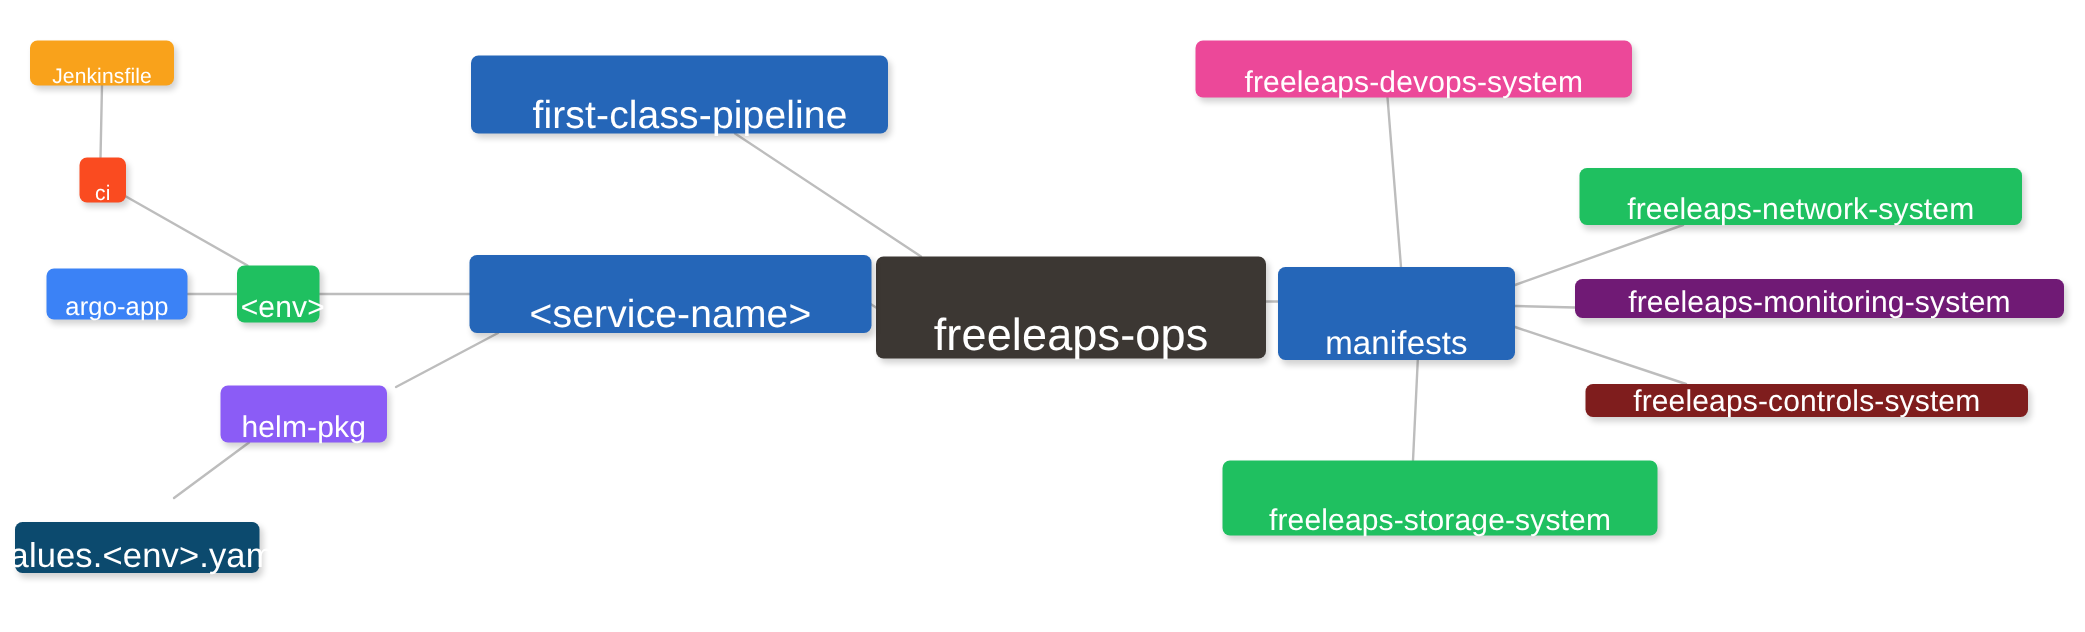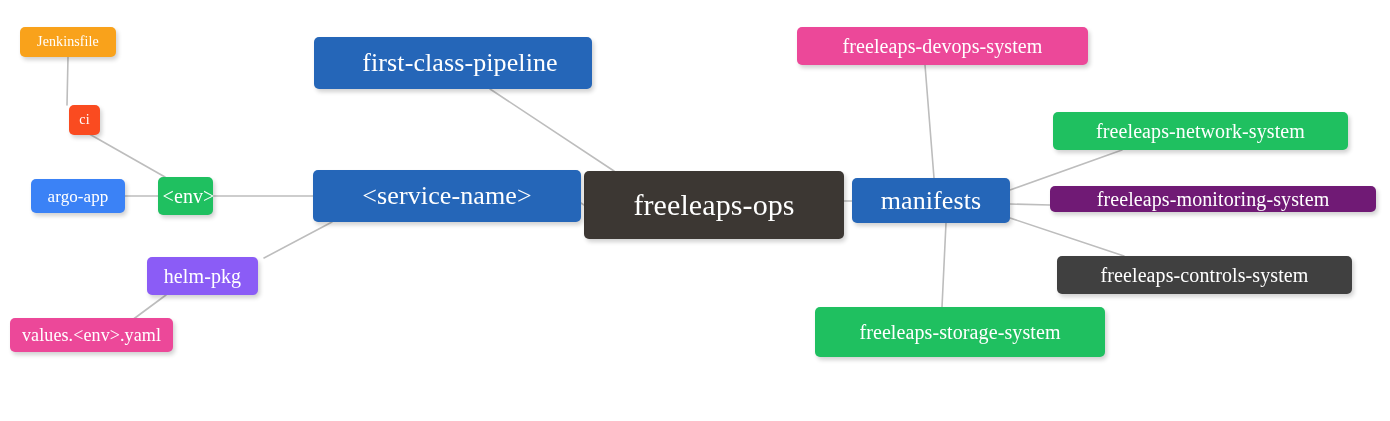--- a/index.html
+++ b/index.html
@@ -23,31 +23,30 @@
     left: 0;
     top: 0;
     width: 1390px;
     height: 421px;
     pointer-events: none;
   }
   .node {
     position: absolute;
     box-sizing: border-box;
     display: flex;
-    align-items: center;
+    align-items: flex-end;
     justify-content: center;
     border-radius: 5px;
     color: #ffffff;
     white-space: nowrap;
     line-height: 1;
     box-shadow: 2px 3px 4px rgba(0,0,0,0.18);
     letter-spacing: 0.1px;
     padding: 0 10px;
     z-index: 2;
-    font-family: Liberation Serif, serif;
   }
   .node-label {
     display: block;
   }
 </style>
 </head>
 <body>
 
 <div id="mindmap">
   <svg id="edge-layer" viewBox="0 0 1390 421" width="1390" height="421">
@@ -69,50 +68,50 @@
   <div id="node-layer">
       <div class="node" style="left: 584px; top: 171px; width: 260px; height: 68px; background: rgb(60, 55, 51); font-size: 30px;">
         <span class="node-label">freeleaps-ops</span>
       </div>
       <div class="node" style="left: 314px; top: 37px; width: 278px; height: 52px; background: rgb(37, 102, 184); font-size: 26px; padding-left: 24px;">
         <span class="node-label">first-class-pipeline</span>
       </div>
       <div class="node" style="left: 313px; top: 170px; width: 268px; height: 52px; background: rgb(37, 102, 184); font-size: 26px;">
         <span class="node-label">&lt;service-name&gt;</span>
       </div>
-      <div class="node" style="left: 852px; top: 178px; width: 158px; height: 45px; background: rgb(37, 102, 184); font-size: 26px;">
+      <div class="node" style="left: 852px; top: 178px; width: 158px; height: 62px; background: rgb(37, 102, 184); font-size: 22px;">
         <span class="node-label">manifests</span>
       </div>
       <div class="node" style="left: 158px; top: 177px; width: 55px; height: 38px; background: rgb(31, 192, 96); font-size: 20px; padding-left: 16px;">
         <span class="node-label">&lt;env&gt;</span>
       </div>
       <div class="node" style="left: 147px; top: 257px; width: 111px; height: 38px; background: #8b5cf6; font-size: 20px;">
         <span class="node-label">helm-pkg</span>
       </div>
       <div class="node" style="left: 797px; top: 27px; width: 291px; height: 38px; background: #ec4899; font-size: 20px;">
         <span class="node-label">freeleaps-devops-system</span>
       </div>
       <div class="node" style="left: 1053px; top: 112px; width: 295px; height: 38px; background: rgb(31, 192, 96); font-size: 20px;">
         <span class="node-label">freeleaps-network-system</span>
       </div>
       <div class="node" style="left: 1050px; top: 186px; width: 326px; height: 26px; background: #701a75; font-size: 20px;">
         <span class="node-label">freeleaps-monitoring-system</span>
       </div>
-      <div class="node" style="left: 1057px; top: 256px; width: 295px; height: 38px; background: #404040; font-size: 20px;">
+      <div class="node" style="left: 1057px; top: 256px; width: 295px; height: 22px; background: #7f1d1d; font-size: 20px;">
         <span class="node-label">freeleaps-controls-system</span>
       </div>
       <div class="node" style="left: 815px; top: 307px; width: 290px; height: 50px; background: rgb(31, 192, 96); font-size: 20px;">
         <span class="node-label">freeleaps-storage-system</span>
       </div>
       <div class="node" style="left: 20px; top: 27px; width: 96px; height: 30px; background: rgb(249, 162, 27); font-size: 14px;">
         <span class="node-label">Jenkinsfile</span>
       </div>
-      <div class="node" style="left: 53px; top: 105px; width: 31px; height: 30px; background: rgb(250, 75, 32); font-size: 14px; margin-left: 16px;">
+      <div class="node" style="left: 53px; top: 105px; width: 31px; height: 30px; background: rgb(250, 75, 32); font-size: 14px;">
         <span class="node-label">ci</span>
       </div>
       <div class="node" style="left: 31px; top: 179px; width: 94px; height: 34px; background: #3b82f6; font-size: 17px;">
         <span class="node-label">argo-app</span>
       </div>
-      <div class="node" style="left: 10px; top: 318px; width: 163px; height: 34px; background: #ec4899; font-size: 18px;">
+      <div class="node" style="left: 10px; top: 348px; width: 163px; height: 34px; background: #0c4a6e; font-size: 23px;">
         <span class="node-label">values.&lt;env&gt;.yaml</span>
       </div>
     </div>
 </div>
 
 </body></html>

